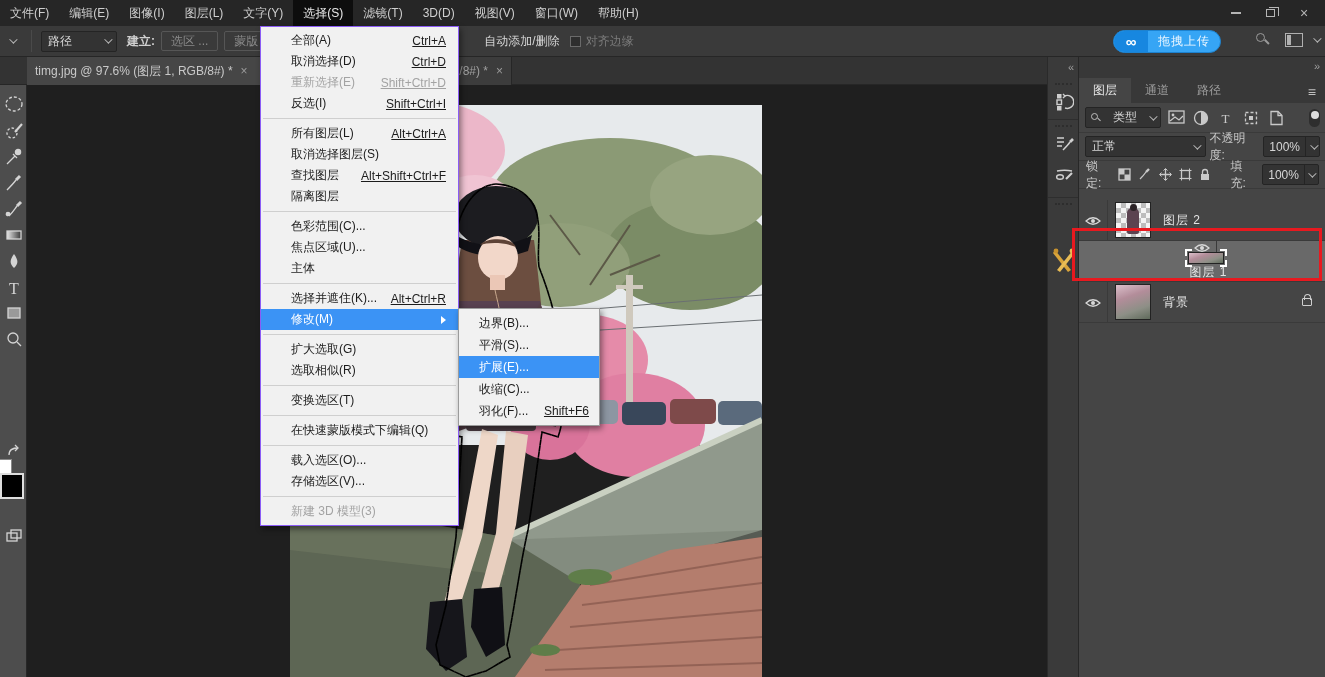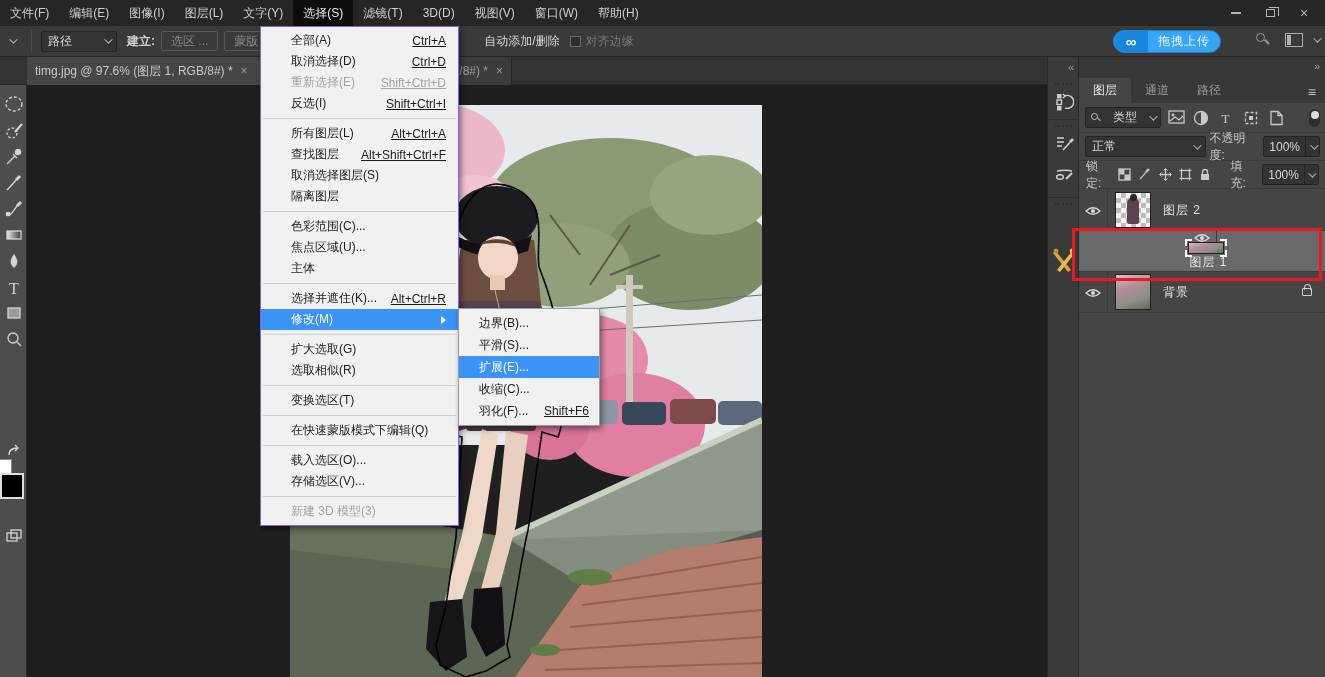--- a/index.html
+++ b/index.html
@@ -92,21 +92,21 @@
   #row-blend { top:76px; height:28px; padding:0 6px; gap:4px; }
   #blend-box { width:124px; height:21px; justify-content:space-between; padding:0 6px; }
   .plabel { color:#c9c9c9; }
   .valbox { height:21px; display:flex; align-items:center; background:#333; border:1px solid #242424; border-radius:2px; }
   .valbox .v { padding:0 5px; color:#d6d6d6; min-width:36px; text-align:right; }
   .valbox .d { width:14px; height:21px; display:flex; align-items:center; justify-content:center; border-left:1px solid #242424; }
   #row-lock { top:104px; height:28px; padding:0 7px; gap:6px; }
   .licon { width:15px; height:15px; display:flex; align-items:center; justify-content:center; }
   .licon svg { stroke:#c9c9c9; fill:none; stroke-width:1.3; }
   #fill-label { margin-left:12px; }
-  #layers-list { position:absolute; left:0; top:133px; width:247px; }
+  #layers-list { position:absolute; left:0; top:143px; width:247px; }
   .lrow { position:relative; width:247px; height:41px; display:flex; align-items:center; border-bottom:1px solid #3a3a3a; background:#454545; }
   .lrow.selected { background:#696969;flex-direction:column; }
   .eyecell { width:29px; height:41px; display:flex; align-items:center; justify-content:center; border-right:1px solid #3a3a3a; }
   .eye { position:relative; width:16px; height:10px; }
   .eye svg { stroke:#d8d8d8; fill:none; stroke-width:1.2; }
   .thumb { width:36px; height:36px; margin-left:7px; border:1px solid #222; position:relative;
     background:linear-gradient(160deg,#dcc0cb 0%,#b38d9a 35%,#8d8f86 70%,#5f6a5b 100%); }
   .thumb.checker { background:
       linear-gradient(45deg,#bdbdbd 25%,transparent 25%,transparent 75%,#bdbdbd 75%),
       linear-gradient(45deg,#bdbdbd 25%,#f4f4f4 25%,#f4f4f4 75%,#bdbdbd 75%);
@@ -580,25 +580,25 @@
     <div class="mi">
         <span class="ml">反选(I)</span>
         <span class="ms">Shift+Ctrl+I</span>
       </div>
     <div class="msep"></div>
     <div class="mi">
         <span class="ml">所有图层(L)</span>
         <span class="ms">Alt+Ctrl+A</span>
       </div>
     <div class="mi">
+        <span class="ml">取消选择图层(S)</span>
+      </div>
+    <div class="mi">
         <span class="ml">查找图层</span>
         <span class="ms">Alt+Shift+Ctrl+F</span>
-      </div>
-    <div class="mi">
-        <span class="ml">取消选择图层(S)</span>
       </div>
     <div class="mi">
         <span class="ml">隔离图层</span>
       </div>
     <div class="msep"></div>
     <div class="mi">
         <span class="ml">色彩范围(C)...</span>
       </div>
     <div class="mi">
         <span class="ml">焦点区域(U)...</span>

